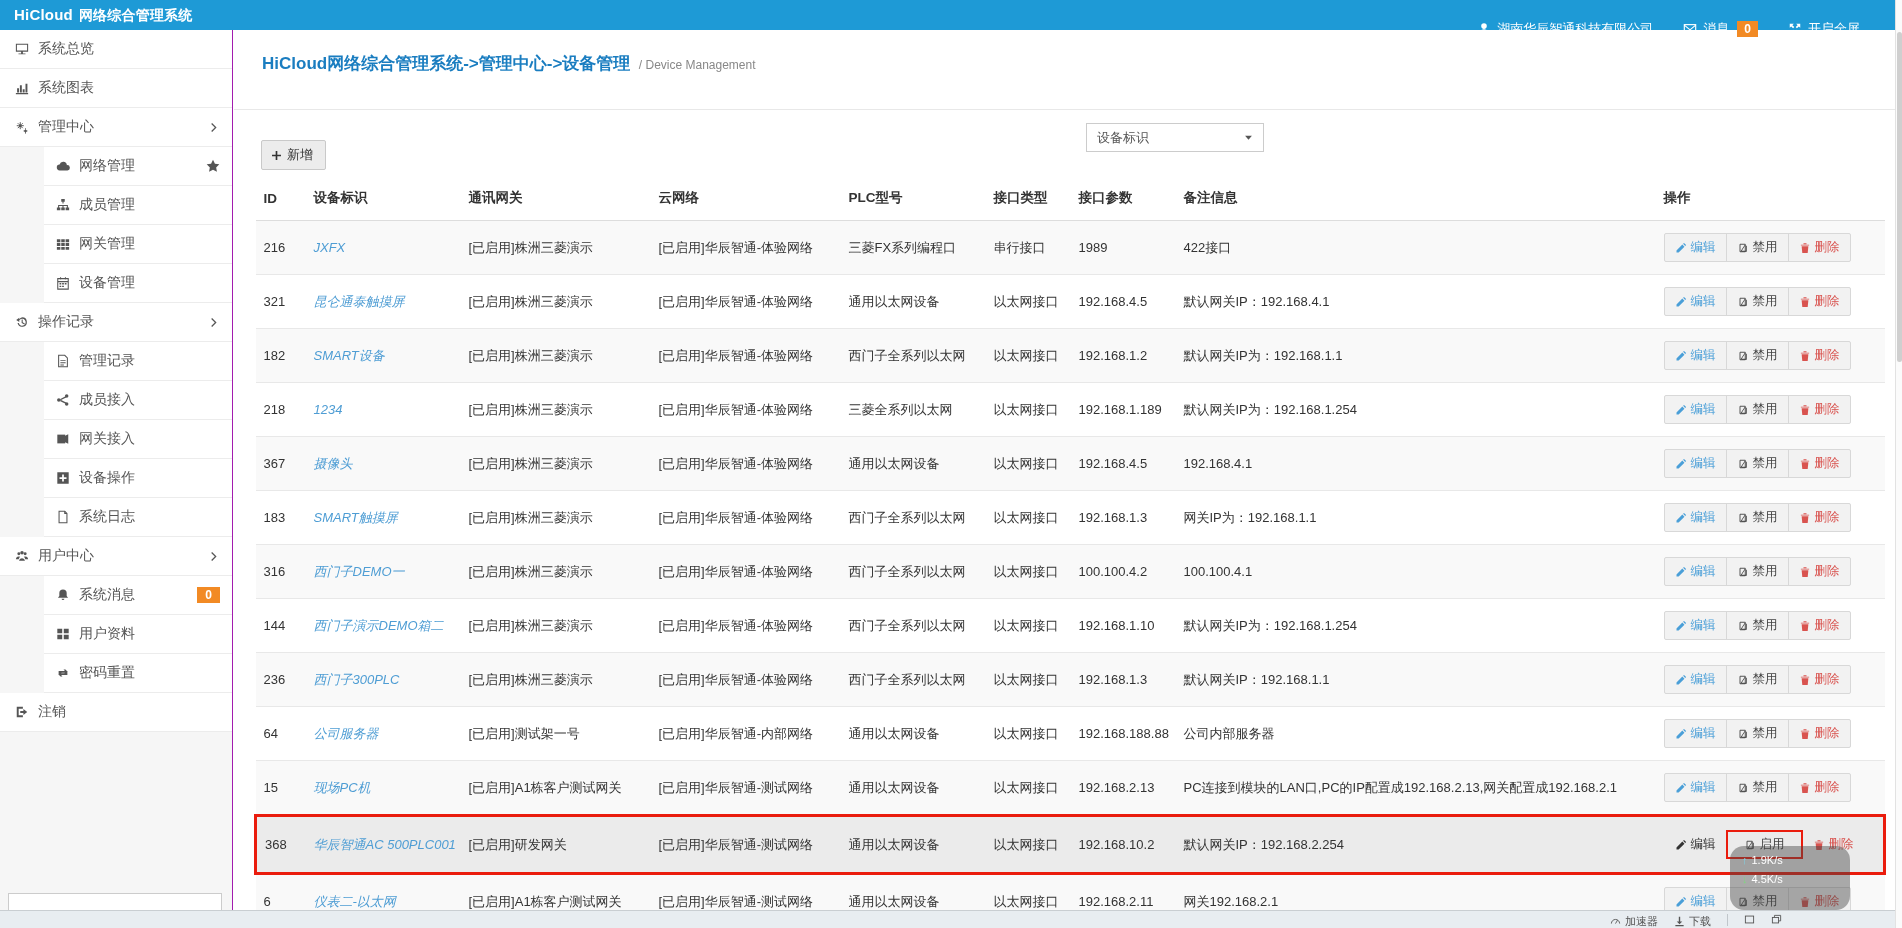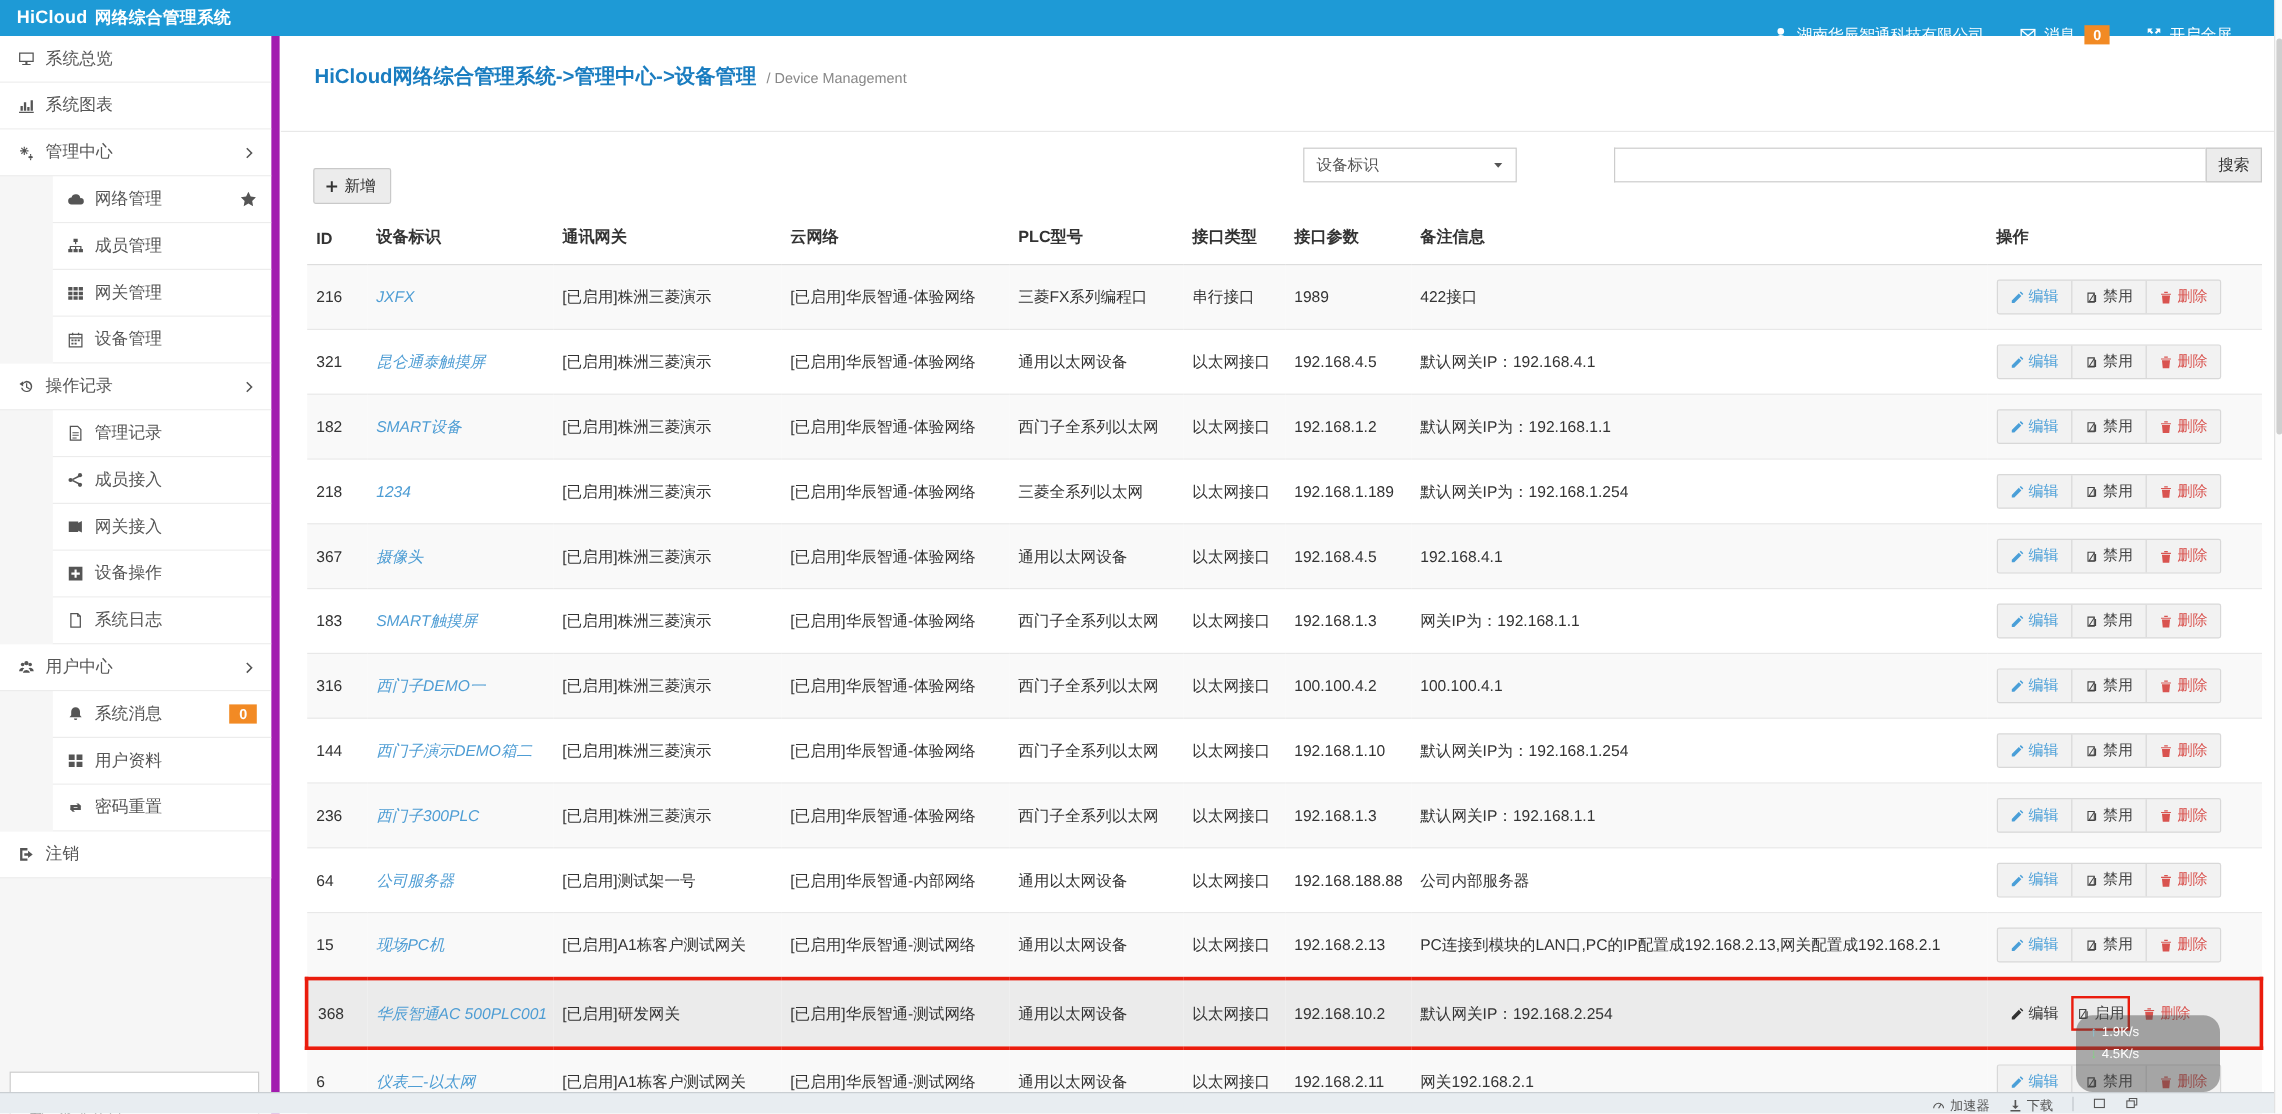--- a/index.html
+++ b/index.html
@@ -12,21 +12,21 @@
   .brand { font-size:14px; font-weight:bold; letter-spacing:.2px; }
   .brand b { font-size:15px; margin-right:6px; }
   .topbar-right { margin-left:auto; display:flex; align-items:center; gap:30px; font-size:13px; margin-right:28px;margin-top:28px; }
   .top-item { display:flex; align-items:center; gap:6px; cursor:pointer; }
   .badge-msg { background:#f28a24; color:#fff; font-size:12px; font-weight:bold; padding:1px 7px; margin-left:2px; }
   .ic { display:inline-flex; }
   .ic svg { width:14px; height:14px; display:block; }
 
   
   .sidebar { position:absolute; top:30px; left:0; width:233px; bottom:0; background:#f6f6f6;
-             border-right:7px solid #a21caf; z-index:5; }
+             border-right:1px solid #a21caf; z-index:5; }
   .side-item { height:39px; display:flex; align-items:center; gap:9px; background:#fff;
                border-bottom:1px solid #ececec; padding:0 12px 0 15px; font-size:14px; color:#555; cursor:pointer; }
   .side-item .ic { color:#555; }
   .side-item.sub { margin-left:44px; padding-left:12px; }
   .side-right { margin-left:auto; display:flex; align-items:center; }
   .chev { color:#999; }
   .chev svg { width:11px; height:11px; }
   .star { color:#f5a623; }
   .badge-side { background:#f28a24; color:#fff; font-size:12px; font-weight:bold; padding:1px 8px; }
   .announce-box { position:absolute; left:8px; right:10px; top:863px; height:62px; background:#fff;
@@ -66,21 +66,21 @@
   .op-toggle { color:#444; }
   .op-del { color:#d9534f; }
   .op-btn .ic svg { width:12px; height:12px; }
 
   tr.hl td { background:#ebebeb; border-top:3px solid #ea1c0d; border-bottom:3px solid #ea1c0d; }
   tr.hl td:first-child { border-left:3px solid #ea1c0d; }
   tr.hl td:last-child { border-right:3px solid #ea1c0d; }
   tr.hl .btn-group { border-color:transparent; background:transparent; }
   tr.hl .op-btn { border-right:none; }
   tr.hl .op-edit { color:#333; }
-  tr.hl .op-toggle.boxed { border:2px solid #ea1c0d; padding:4px 2px; }
+  tr.hl .op-toggle.boxed { border:2px solid #ea1c0d; padding:4px 16px; }
 
   
   .bottom-bar { position:absolute; left:0; right:0; bottom:0; height:18px; background:#e8edf1; border-top:1px solid #c9ced2;
                 z-index:60; display:flex; align-items:flex-start; justify-content:flex-end; gap:16px; padding:3px 120px 0 0;
                 font-size:11px; color:#555; overflow:hidden; }
   .bb-item { display:flex; align-items:center; gap:4px; cursor:pointer;justify-content:center; }
   .bb-item .ic svg { width:11px; height:11px; }
   .bb-sep { width:1px; height:12px; background:#c0c6cb; }
 
   
@@ -352,24 +352,20 @@
         </span>
       <span>新增</span>
     </div>
     <div class="select-box">
       <span>设备标识</span>
       <span class="ic caret">
           <svg viewBox="0 0 16 16" fill="currentColor">
             <path d="M2 5h12L8 12z"></path>
           </svg>
         </span>
-    </div>
-    <div class="search-wrap">
-      <input class="search-input" type="text" value="" style="">
-      <button class="btn-search">搜索</button>
     </div>
   </div>
 
   <table>
     <colgroup>
       <col class="c-id">
         <col class="c-name">
         <col class="c-gw">
         <col class="c-net">
         <col class="c-plc">

